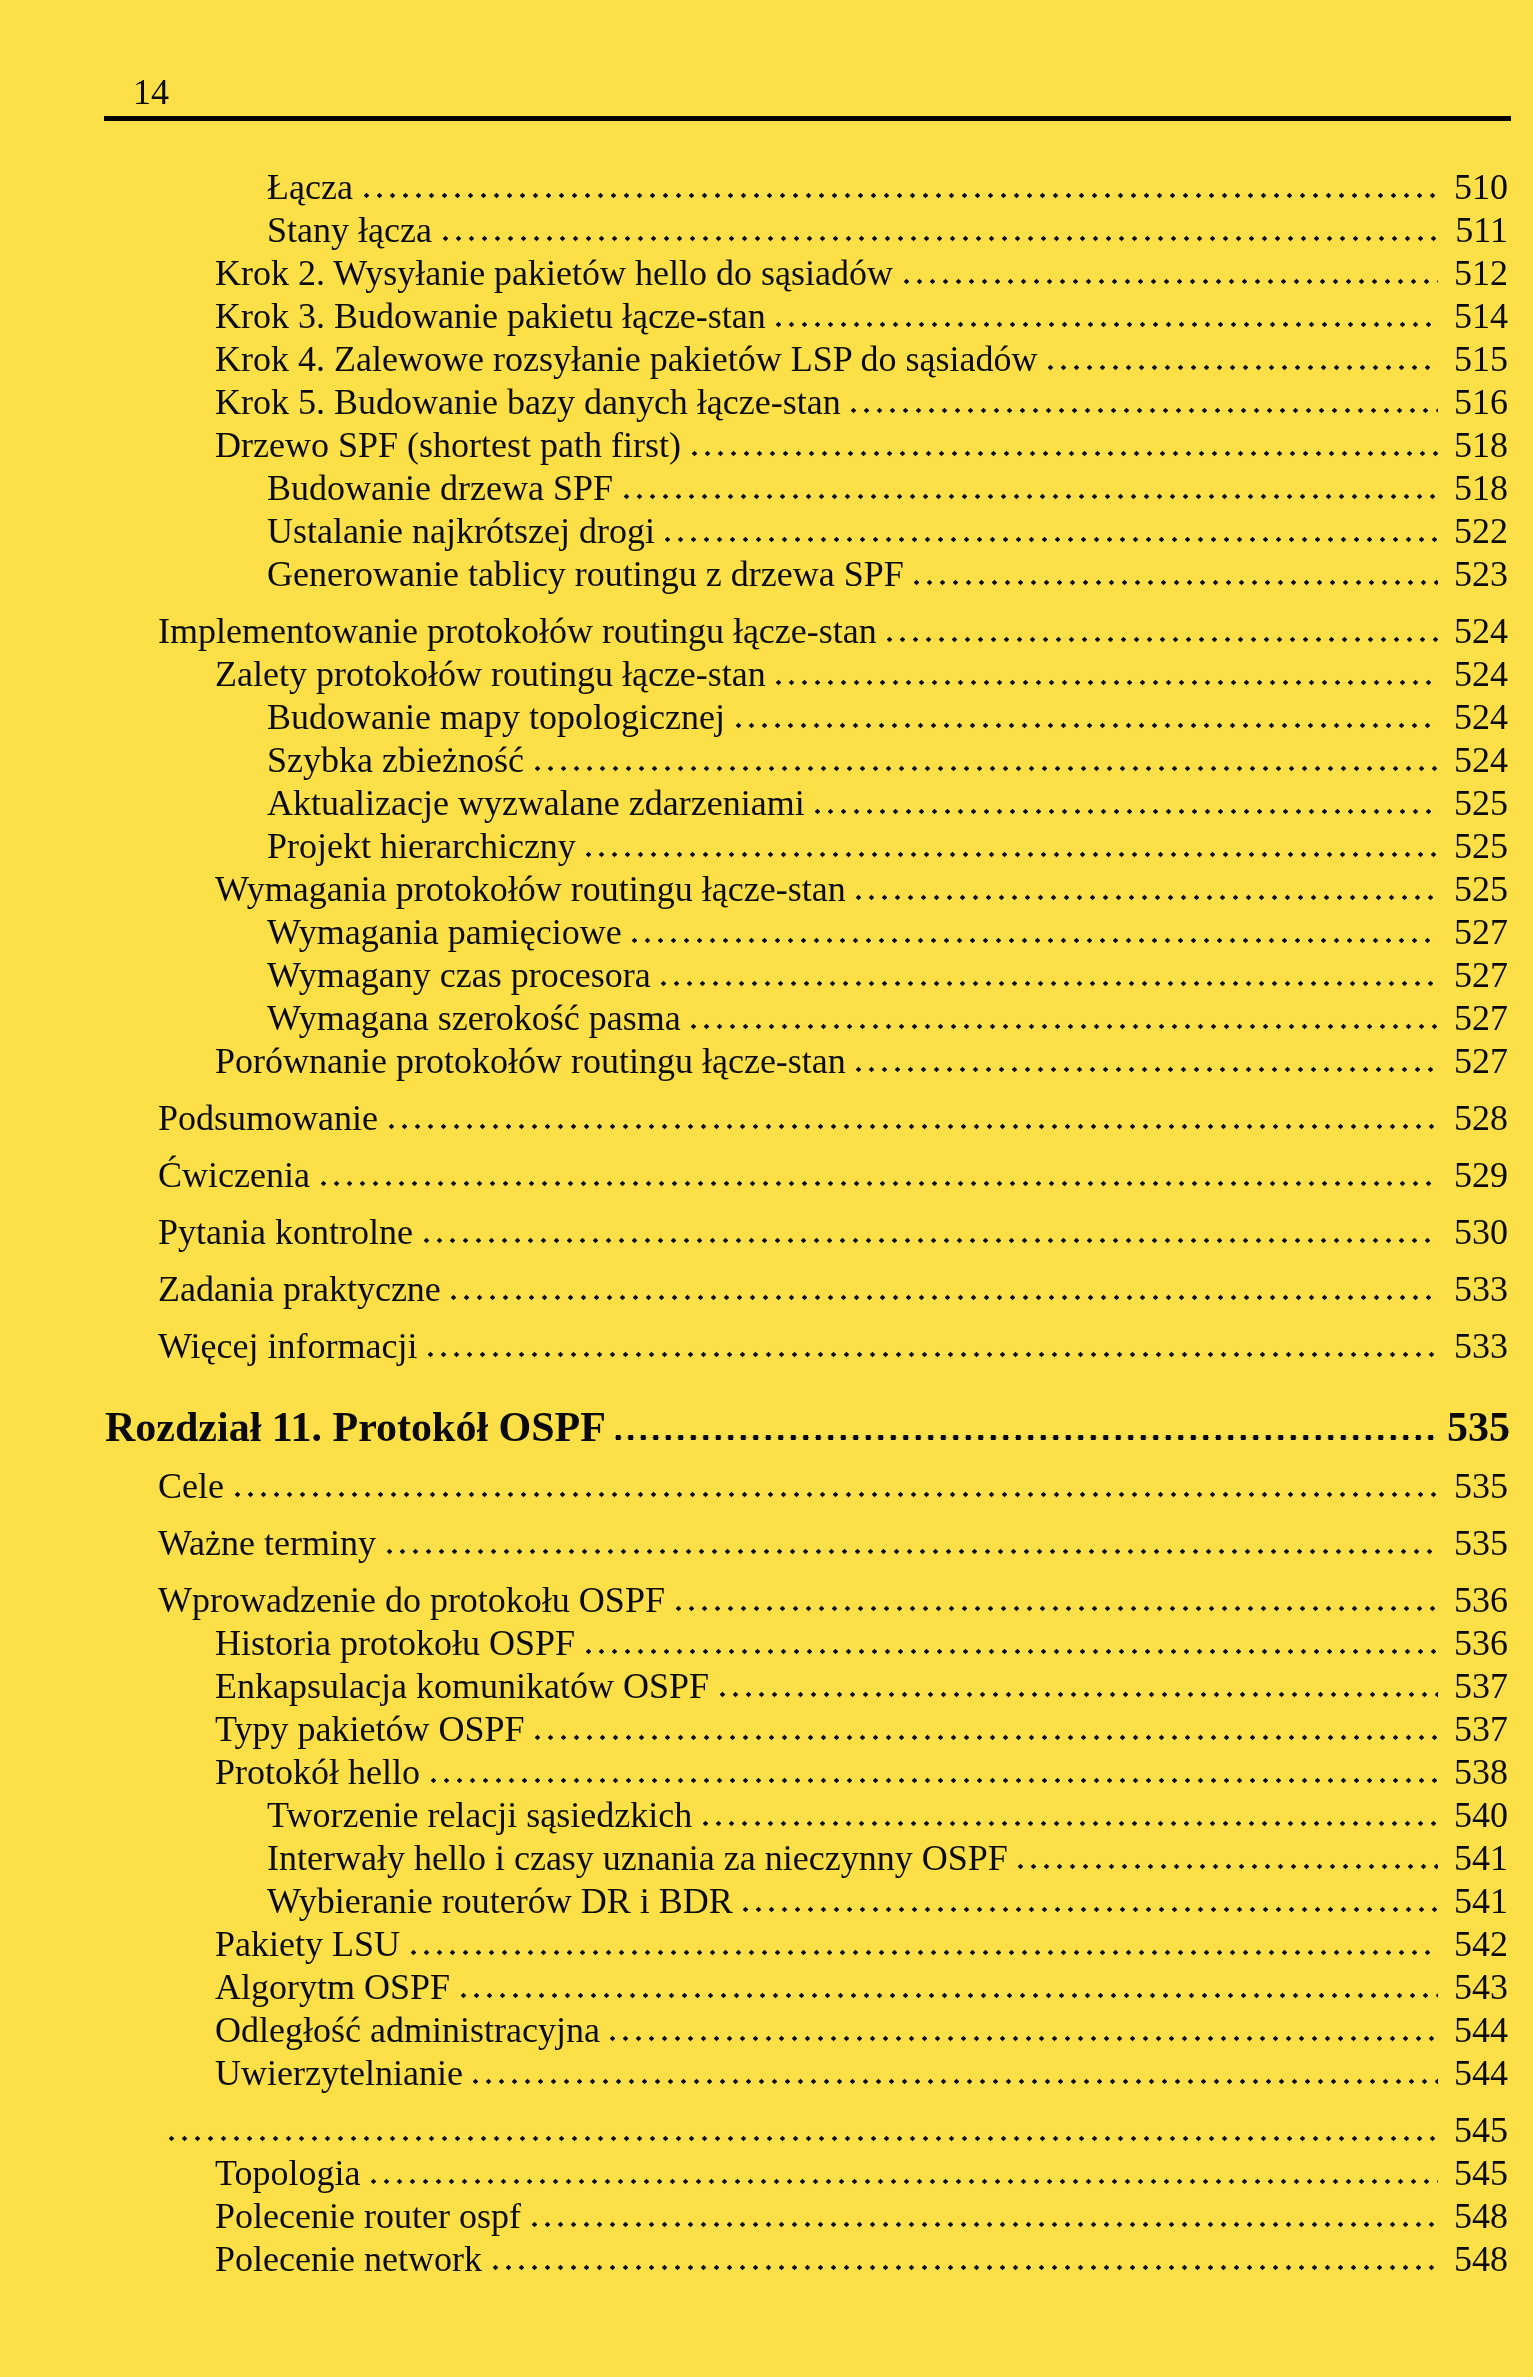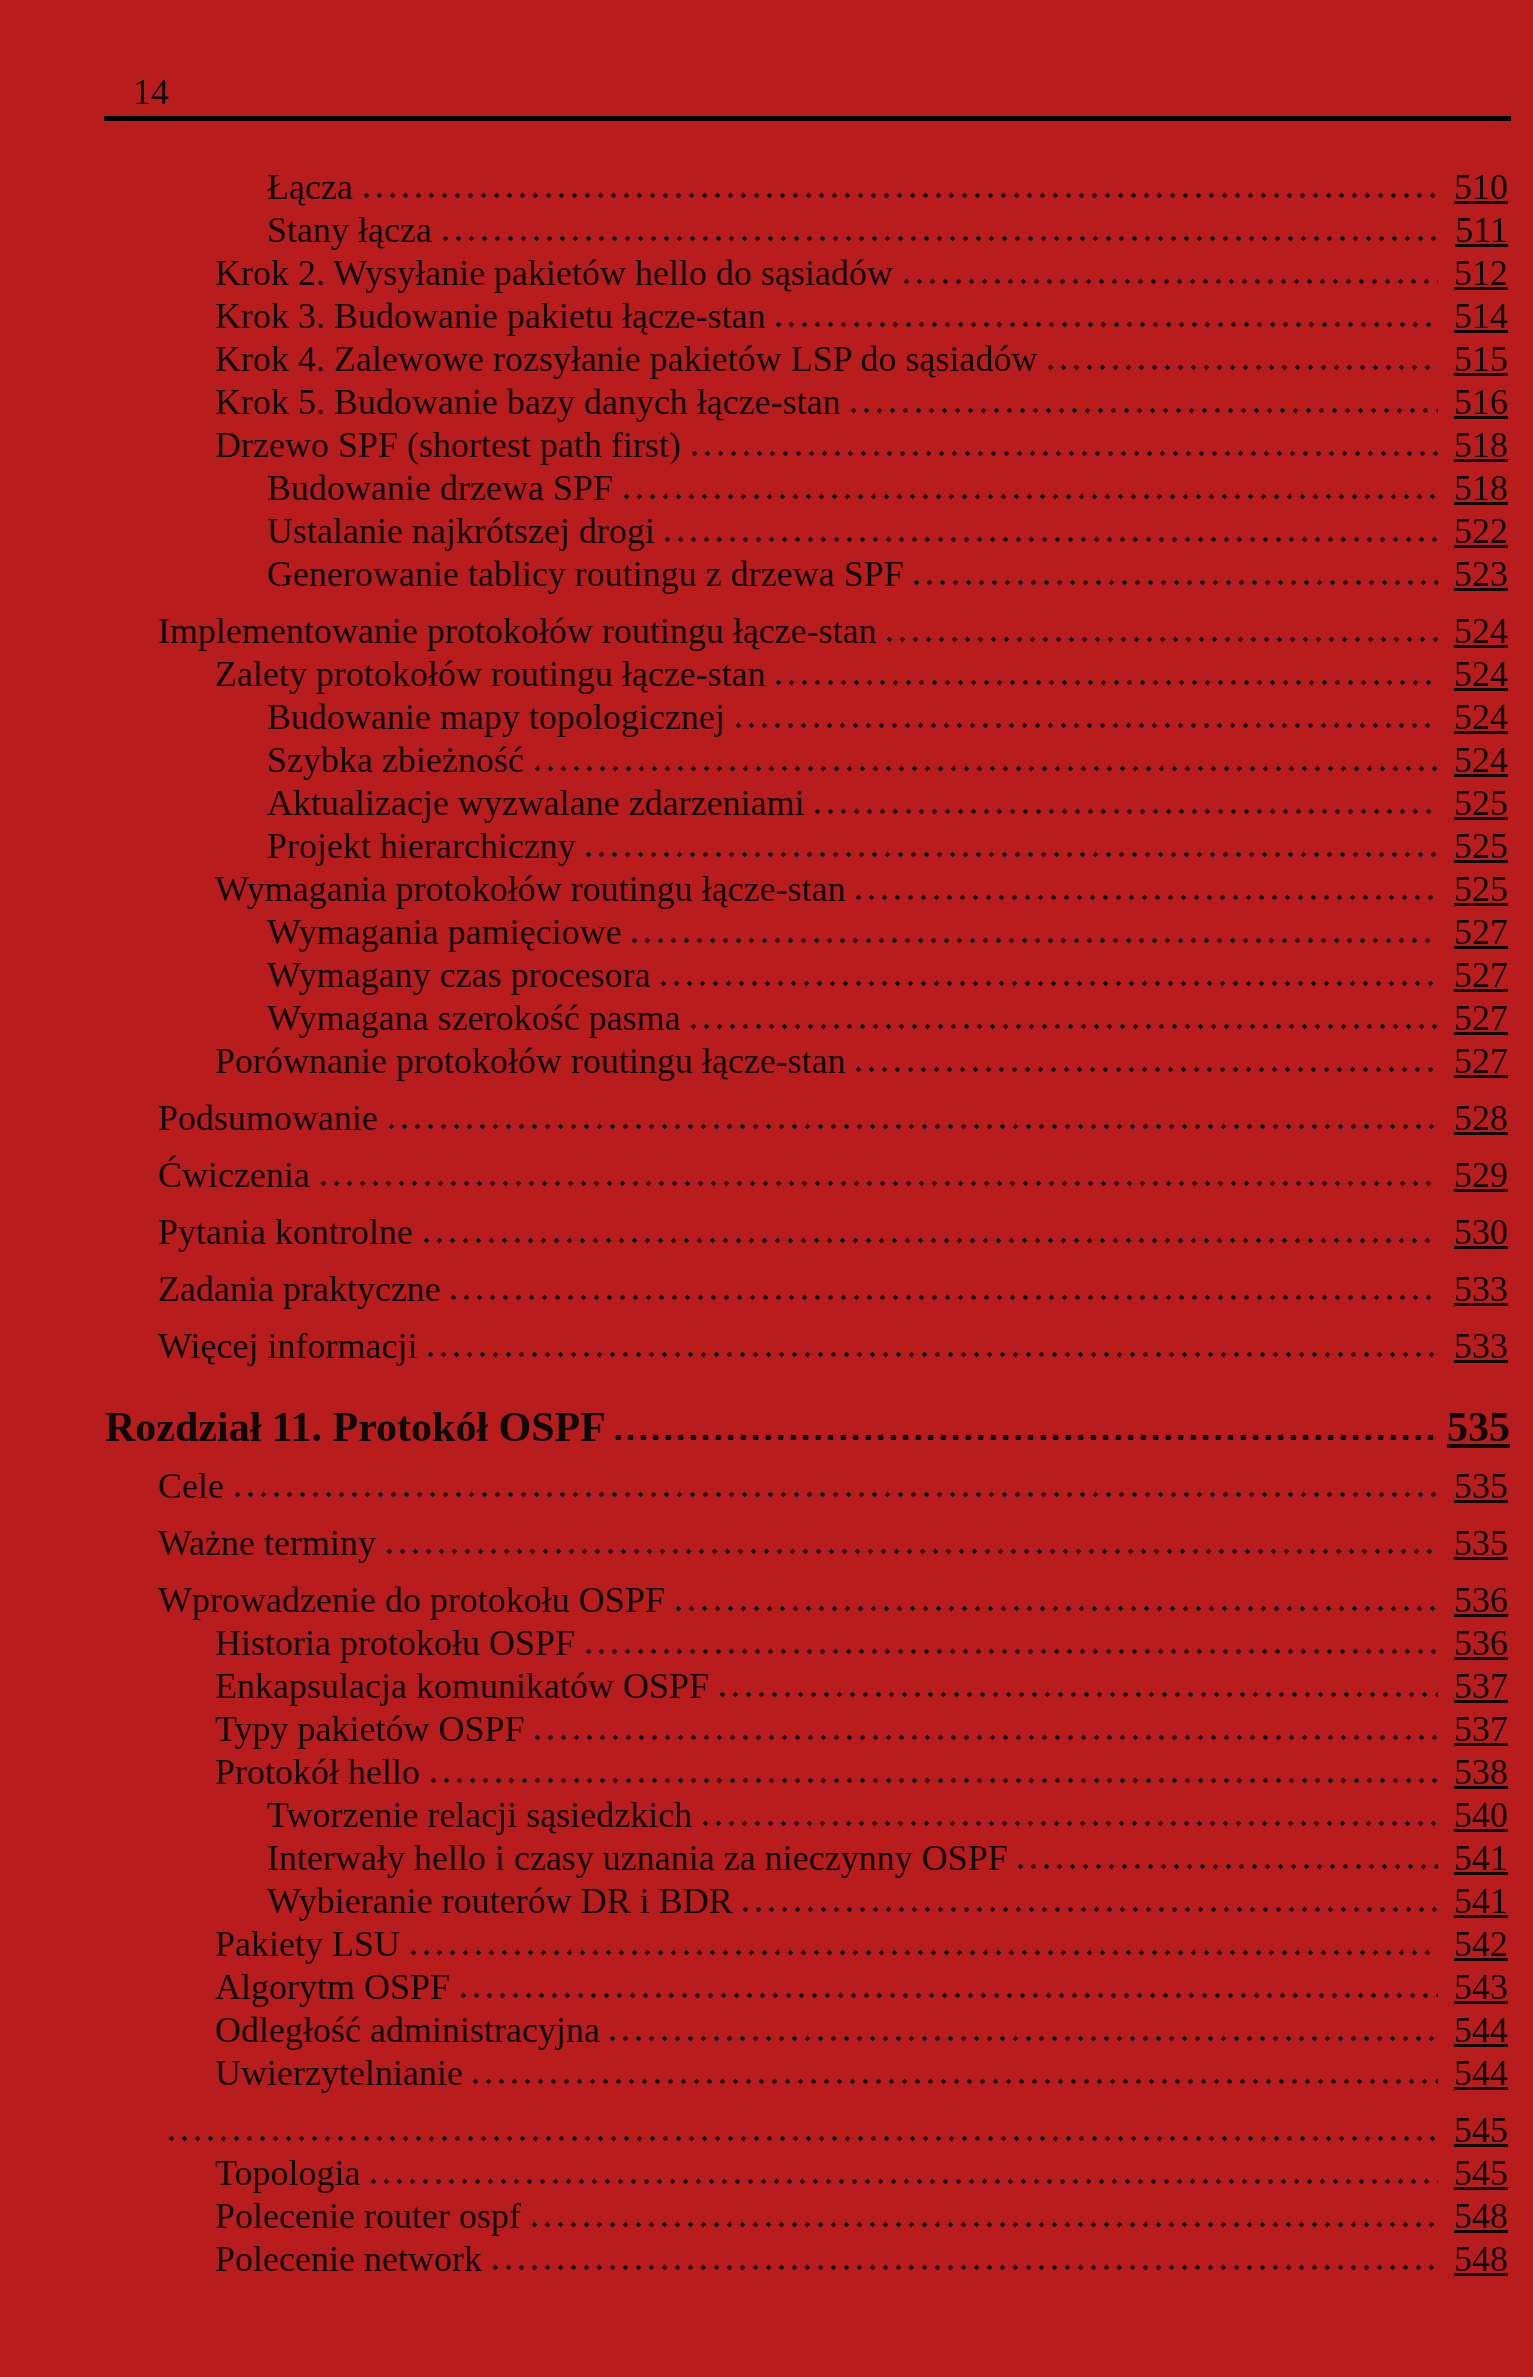--- a/index.html
+++ b/index.html
@@ -4,21 +4,21 @@
 <style>
   html, body {
     margin: 0;
     padding: 0;
     background: #ffffff;
   }
   .page {
     position: relative;
     width: 1534px;
     height: 2377px;
-    background: #b91c1c;
+    background: #fde047;
     overflow: hidden;
     font-family: "Liberation Serif", "DejaVu Serif", serif;
     color: #0a0a0a;
   }
   .header {
     position: absolute;
     top: 71px;
     left: 0;
     width: 100%;
     height: 43px;
@@ -66,21 +66,20 @@
     background-image: radial-gradient(circle, #0d0d0d 2.1px, transparent 2.3px);
     background-size: 13px 6.6px;
     background-repeat: repeat-x;
     background-position: left bottom;
   }
   .row .page-num {
     flex: 0 0 auto;
     width: 61px;
     text-align: right;
     white-space: nowrap;
-    text-decoration: underline;
   }
   .lv1 { padding-left: 158px; margin-top: 14px; }
   .lv2 { padding-left: 215px; }
   .lv3 { padding-left: 267px; }
   .lv0 {
     padding-left: 105px;
     font-weight: bold;
     font-size: 42px;
     height: 46px;
     line-height: 46px;

